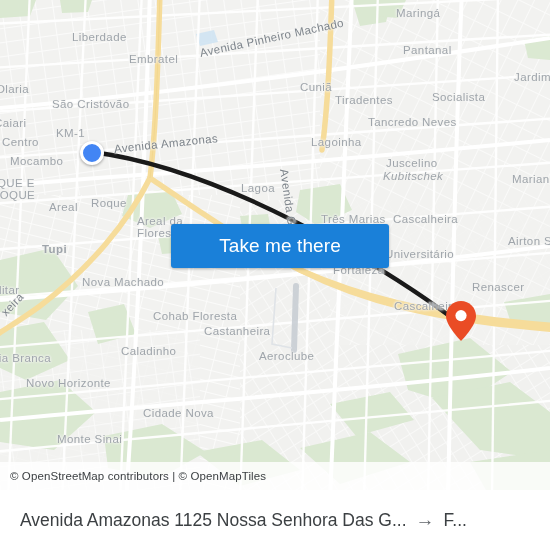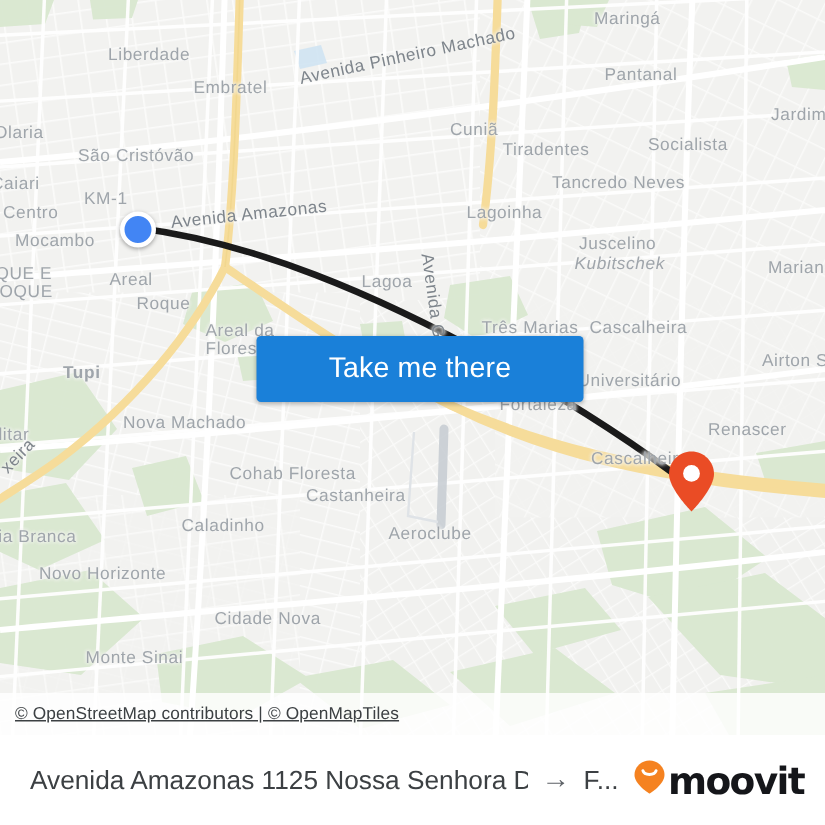--- a/index.html
+++ b/index.html
@@ -31,21 +31,20 @@
   .maplabel.street{font-size:11.5px;color:#7e858c;font-weight:400;}
 
   
   #attrib{
     position:absolute;left:0;bottom:0;width:100%;
     height:28px;line-height:28px;
     background:rgba(255,255,255,0.82);
     font-size:11.5px;color:#3c4043;
     padding-left:10px;box-sizing:border-box;
     letter-spacing:.1px;
-    text-decoration:underline;
   }
 
   
   #cta{
     position:absolute;left:171px;top:224px;
     width:218px;height:44px;
     background:#1a80d9;
     border:none;border-radius:3px;
     color:#fff;font-size:19px;
     font-family:"Liberation Sans", sans-serif;
@@ -218,21 +217,21 @@
         <div class="maplabel place" style="left: 368px; top: 116px;">Tancredo Neves</div>
         <div class="maplabel place" style="left: 2px; top: 136px;">Centro</div>
         <div class="maplabel place" style="left: 56px; top: 127px;">KM-1</div>
         <div class="maplabel place" style="left: 311px; top: 136px; text-align: center;">Lagoinha</div>
         <div class="maplabel place" style="left: 10px; top: 155px;">Mocambo</div>
         <div class="maplabel place" style="left: 386px; top: 157px;">Juscelino</div>
         <div class="maplabel place" style="left: 383px; top: 170px; font-style: italic;">Kubitschek</div>
         <div class="maplabel place" style="left: 512px; top: 173px;">Mariana</div>
         <div class="maplabel place" style="left: -3px; top: 177px;">QUE E</div>
         <div class="maplabel place" style="left: -9px; top: 189px;">ROQUE</div>
-        <div class="maplabel place" style="left: 49px; top: 181px; margin-left: 24px;">Areal</div>
+        <div class="maplabel place" style="left: 49px; top: 201px;">Areal</div>
         <div class="maplabel place" style="left: 91px; top: 197px;">Roque</div>
         <div class="maplabel place" style="left: 137px; top: 215px;">Areal da</div>
         <div class="maplabel place" style="left: 137px; top: 227px;">Floresta</div>
         <div class="maplabel place" style="left: 241px; top: 182px;">Lagoa</div>
         <div class="maplabel place" style="left: 321px; top: 213px;">Três Marias</div>
         <div class="maplabel place" style="left: 393px; top: 213px;">Cascalheira</div>
         <div class="maplabel place" style="left: 385px; top: 248px;">Universitário</div>
         <div class="maplabel place" style="left: 508px; top: 235px;">Airton Se</div>
         <div class="maplabel place" style="left: 42px; top: 243px; font-weight: bold;">Tupi</div>
         <div class="maplabel place" style="left: 82px; top: 276px;">Nova Machado</div>
@@ -267,24 +266,15 @@
 
     <div id="attrib">© OpenStreetMap contributors | © OpenMapTiles</div>
   </div>
 
   <button id="cta">Take me there</button>
 
   <div id="footer">
     <span id="footer-title">Avenida Amazonas 1125 Nossa Senhora Das G...</span>
     <span id="footer-arrow">→</span>
     <span id="footer-dest">F...</span>
-    <span id="brand">
-      <span>
-        <svg width="22" height="24" viewBox="0 0 22 24">
-          <path d="M11 1 C5.5 1 1 5.3 1 10.6 C1 17 11 23 11 23 C11 23 21 17 21 10.6 C21 5.3 16.5 1 11 1 Z" fill="#f58220"></path>
-          <path d="M6.6 7.8 C7.6 11.2 14.4 11.2 15.4 7.8" stroke="#ffffff" stroke-width="2" fill="none" stroke-linecap="round"></path>
-        </svg>
-      </span>
-      <span id="brand-word">moovit</span>
-    </span>
   </div>
 
 </div>
 
 </body></html>

